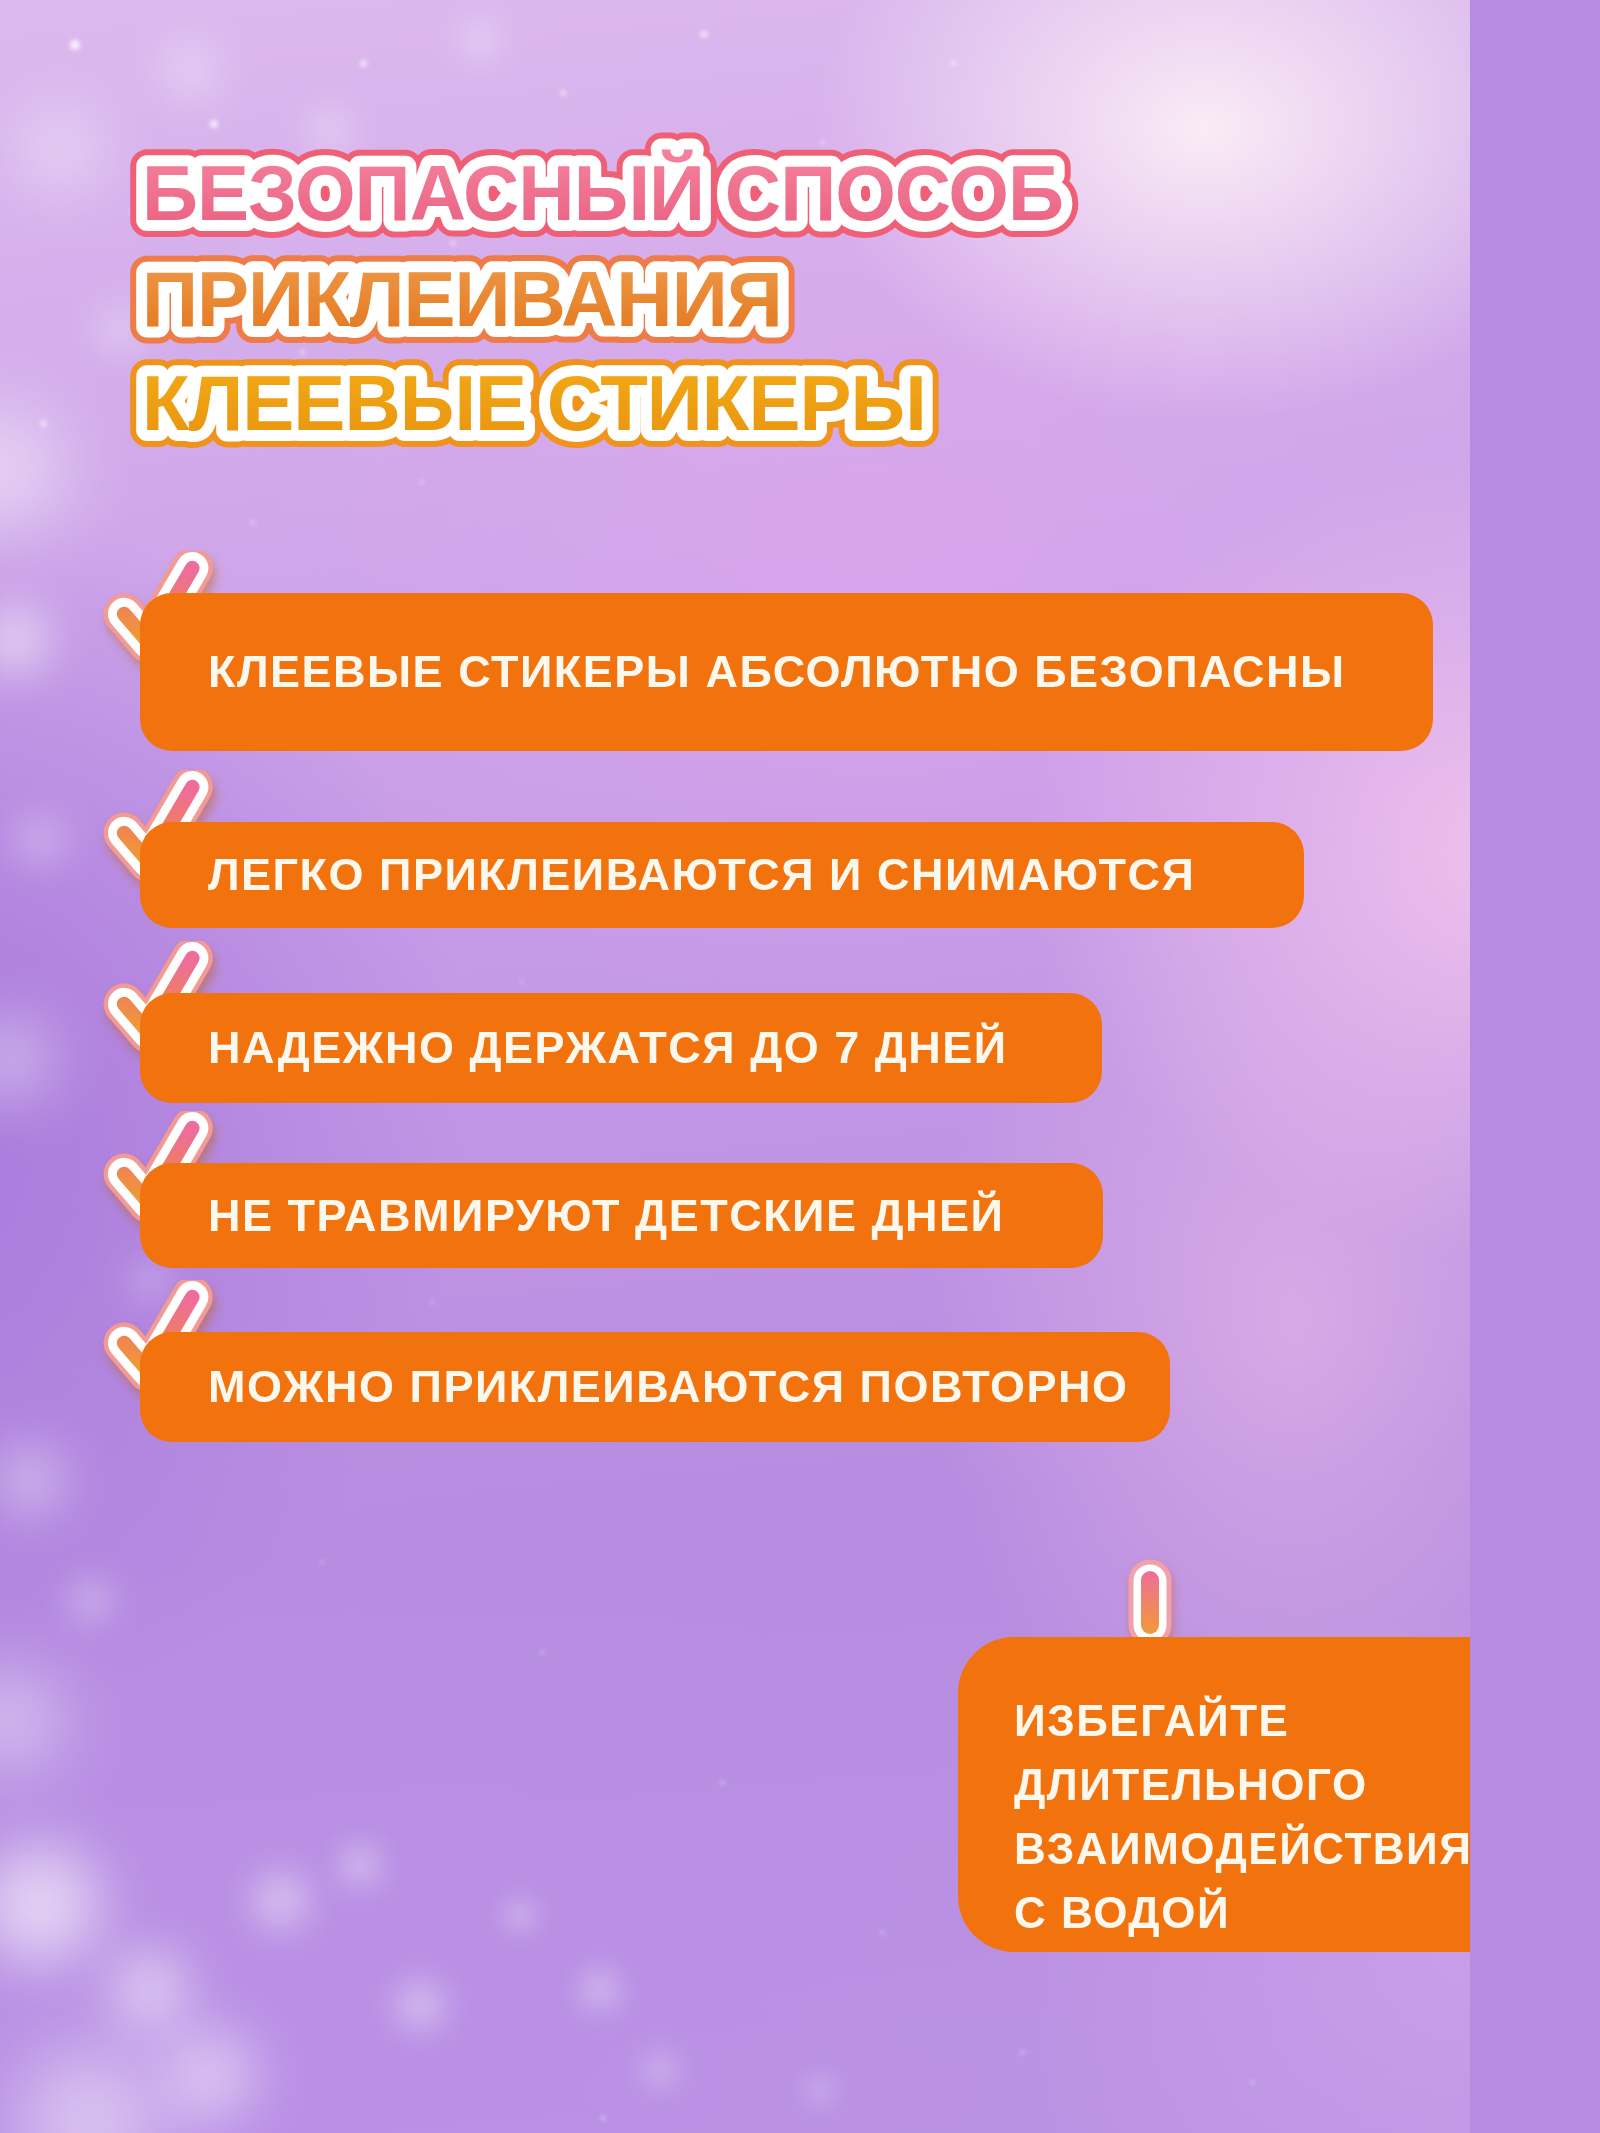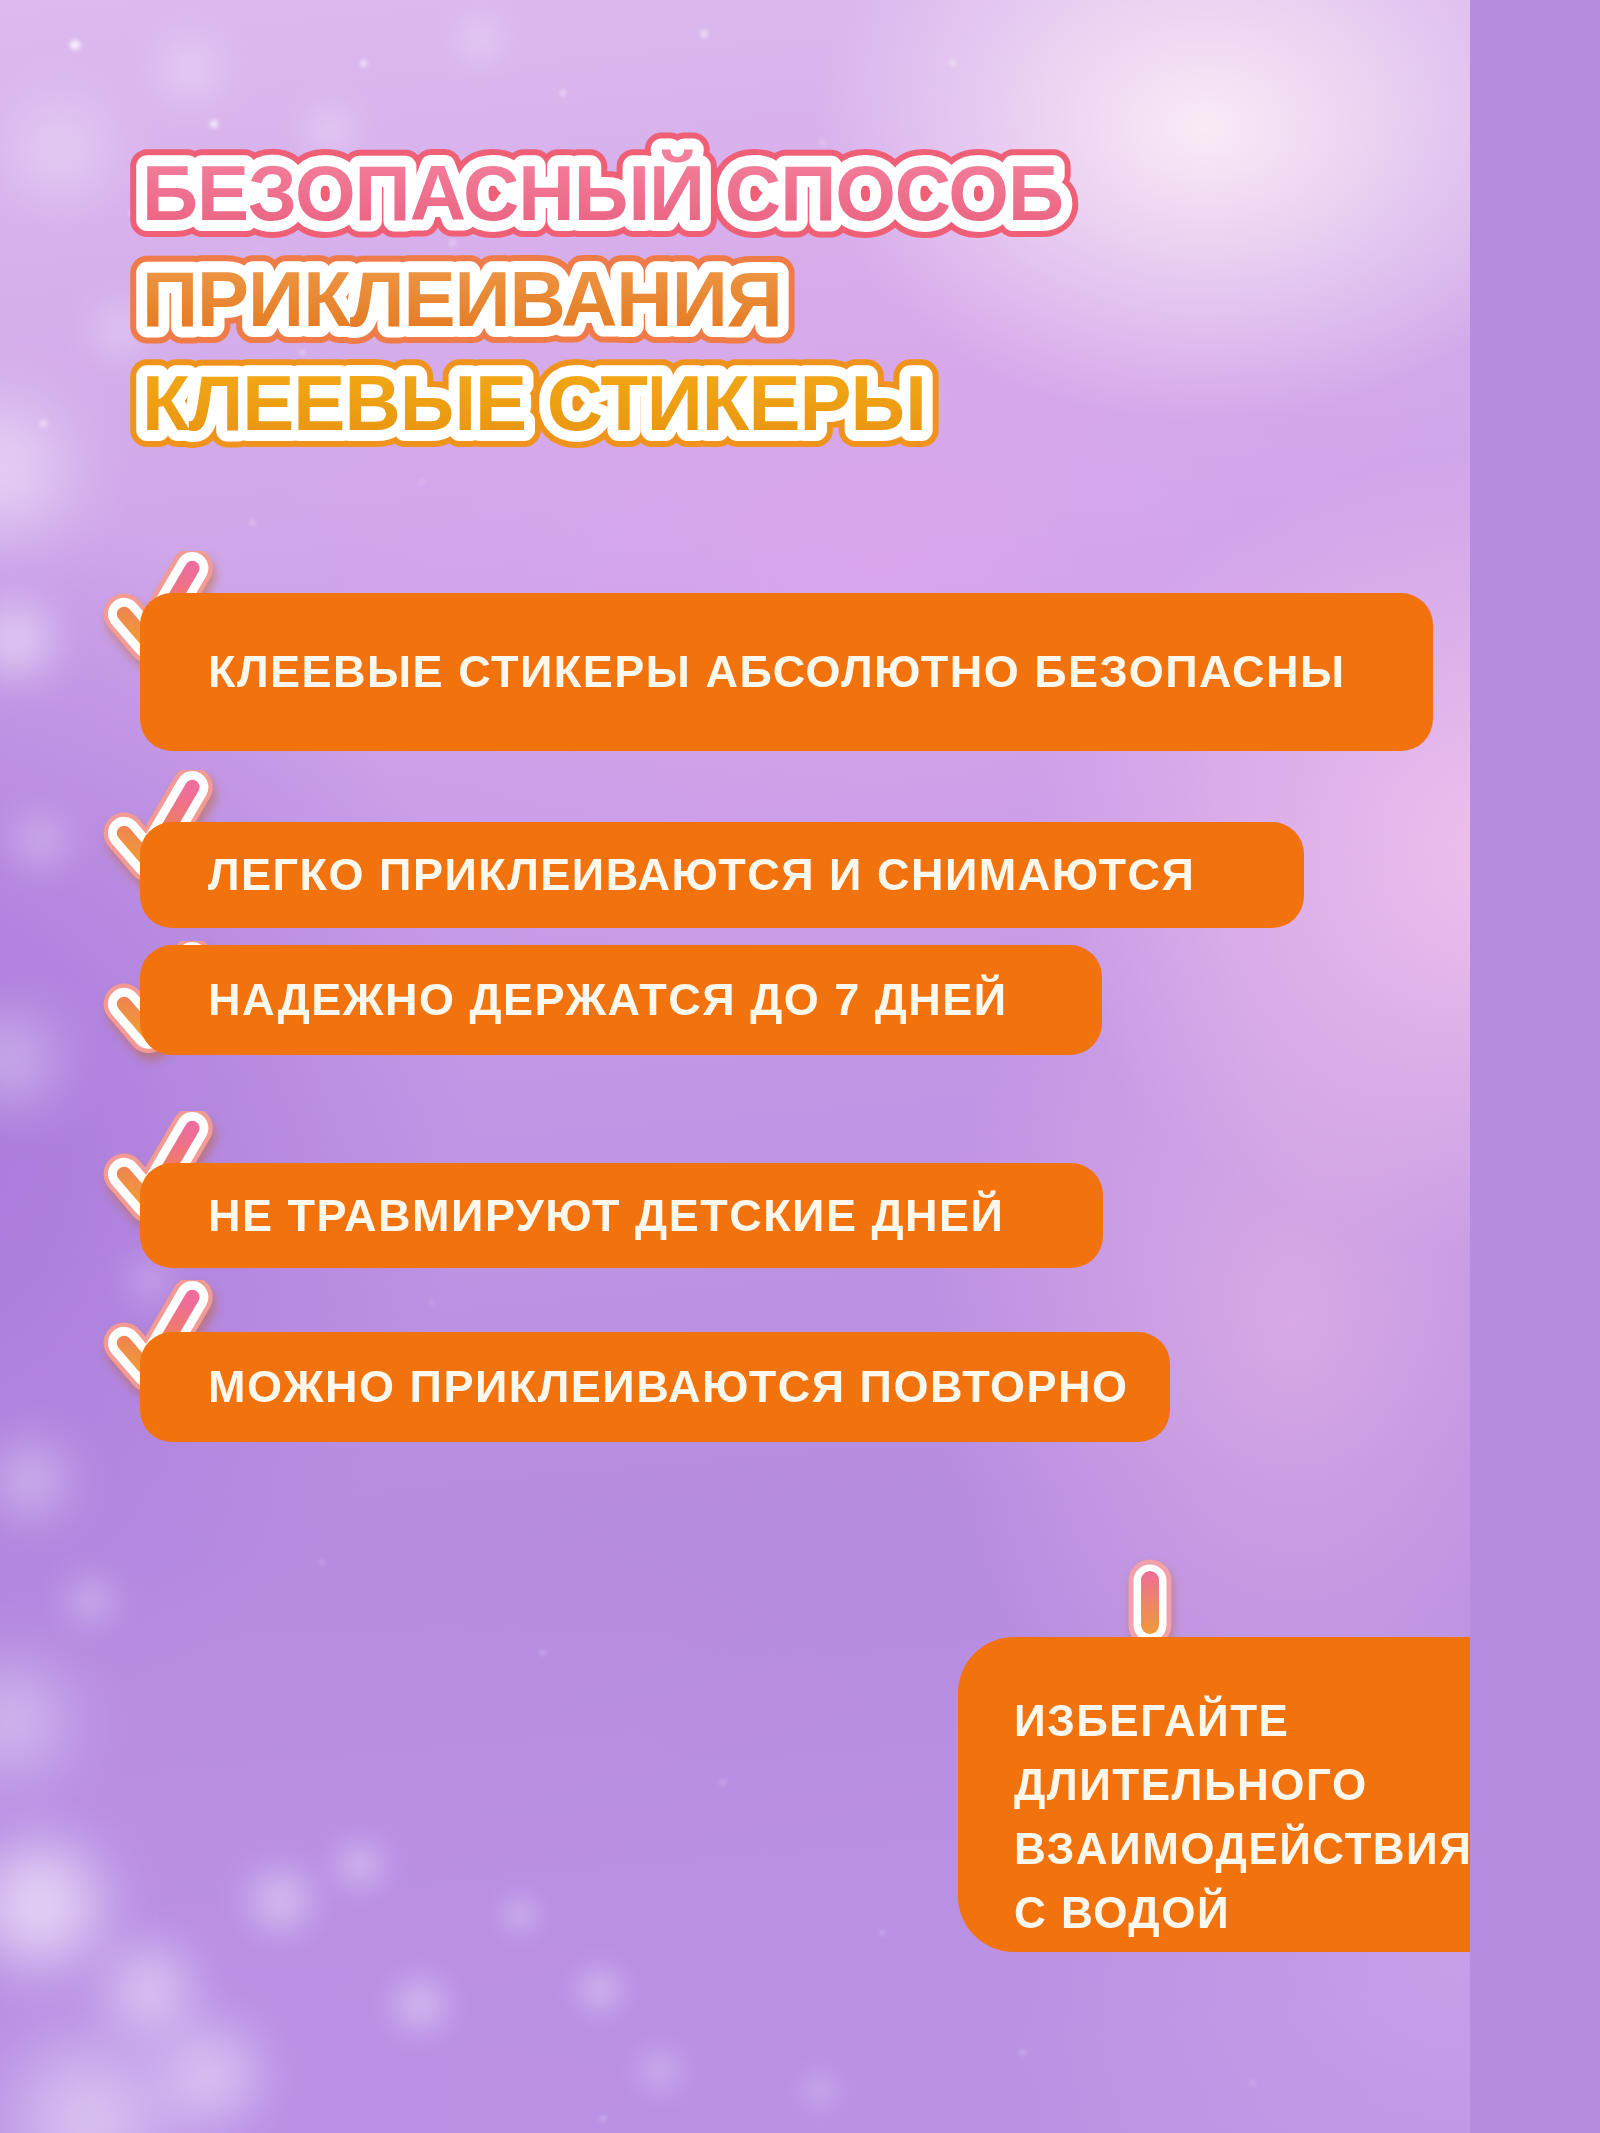--- a/index.html
+++ b/index.html
@@ -187,21 +187,21 @@
       <path d="M24,62 L47,93 L97,20" stroke="url(#gCheck)" stroke-width="15"></path>
     </g>
   </svg>
 
   <div class="benefit" style="top:593px;width:1293px;height:158px">
     <div class="bline">КЛЕЕВЫЕ СТИКЕРЫ АБСОЛЮТНО БЕЗОПАСНЫ</div>
   </div>
   <div class="benefit" style="top:822px;width:1164px;height:106px">
     <div class="bline">ЛЕГКО ПРИКЛЕИВАЮТСЯ И СНИМАЮТСЯ</div>
   </div>
-  <div class="benefit" style="top:945px;width:962px;height:110px">
+  <div class="benefit" style="top:993px;width:962px;height:110px">
     <div class="bline">НАДЕЖНО ДЕРЖАТСЯ ДО 7 ДНЕЙ</div>
   </div>
   <div class="benefit" style="top:1163px;width:963px;height:105px">
     <div class="bline">НЕ ТРАВМИРУЮТ ДЕТСКИЕ ДНЕЙ</div>
   </div>
   <div class="benefit" style="top:1332px;width:1030px;height:110px">
     <div class="bline">МОЖНО ПРИКЛЕИВАЮТСЯ ПОВТОРНО</div>
   </div>
 
   <svg class="excl" viewBox="0 0 84 130">

